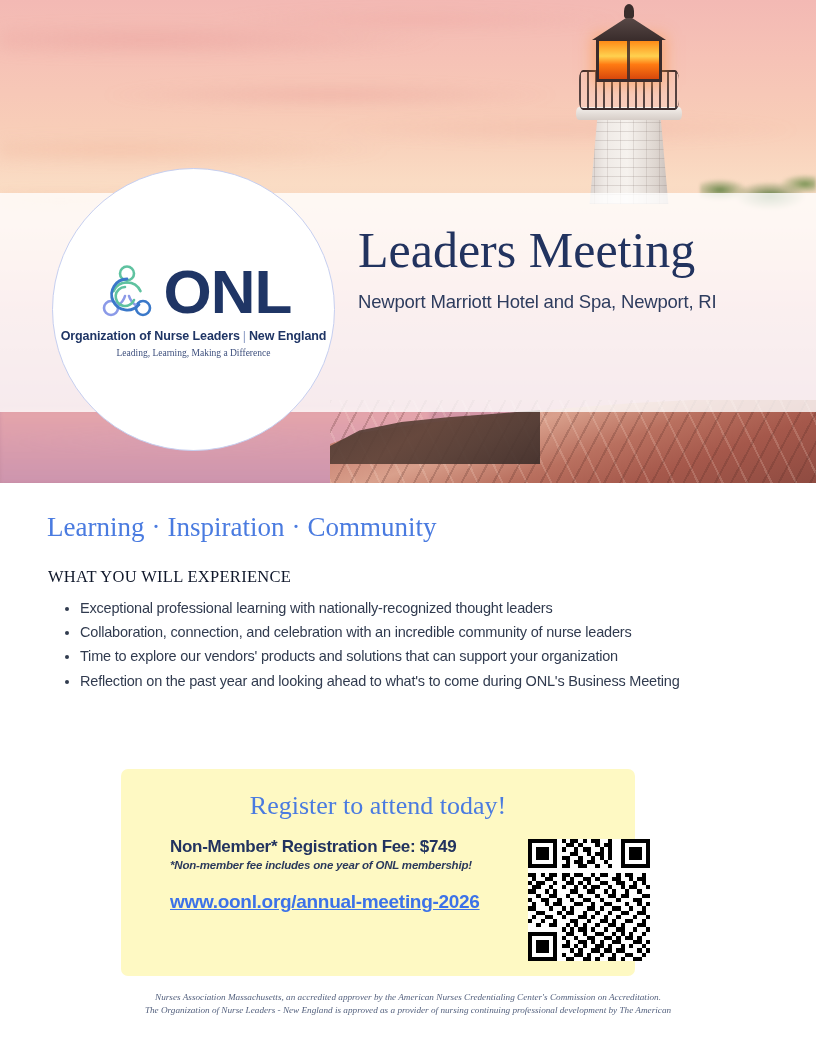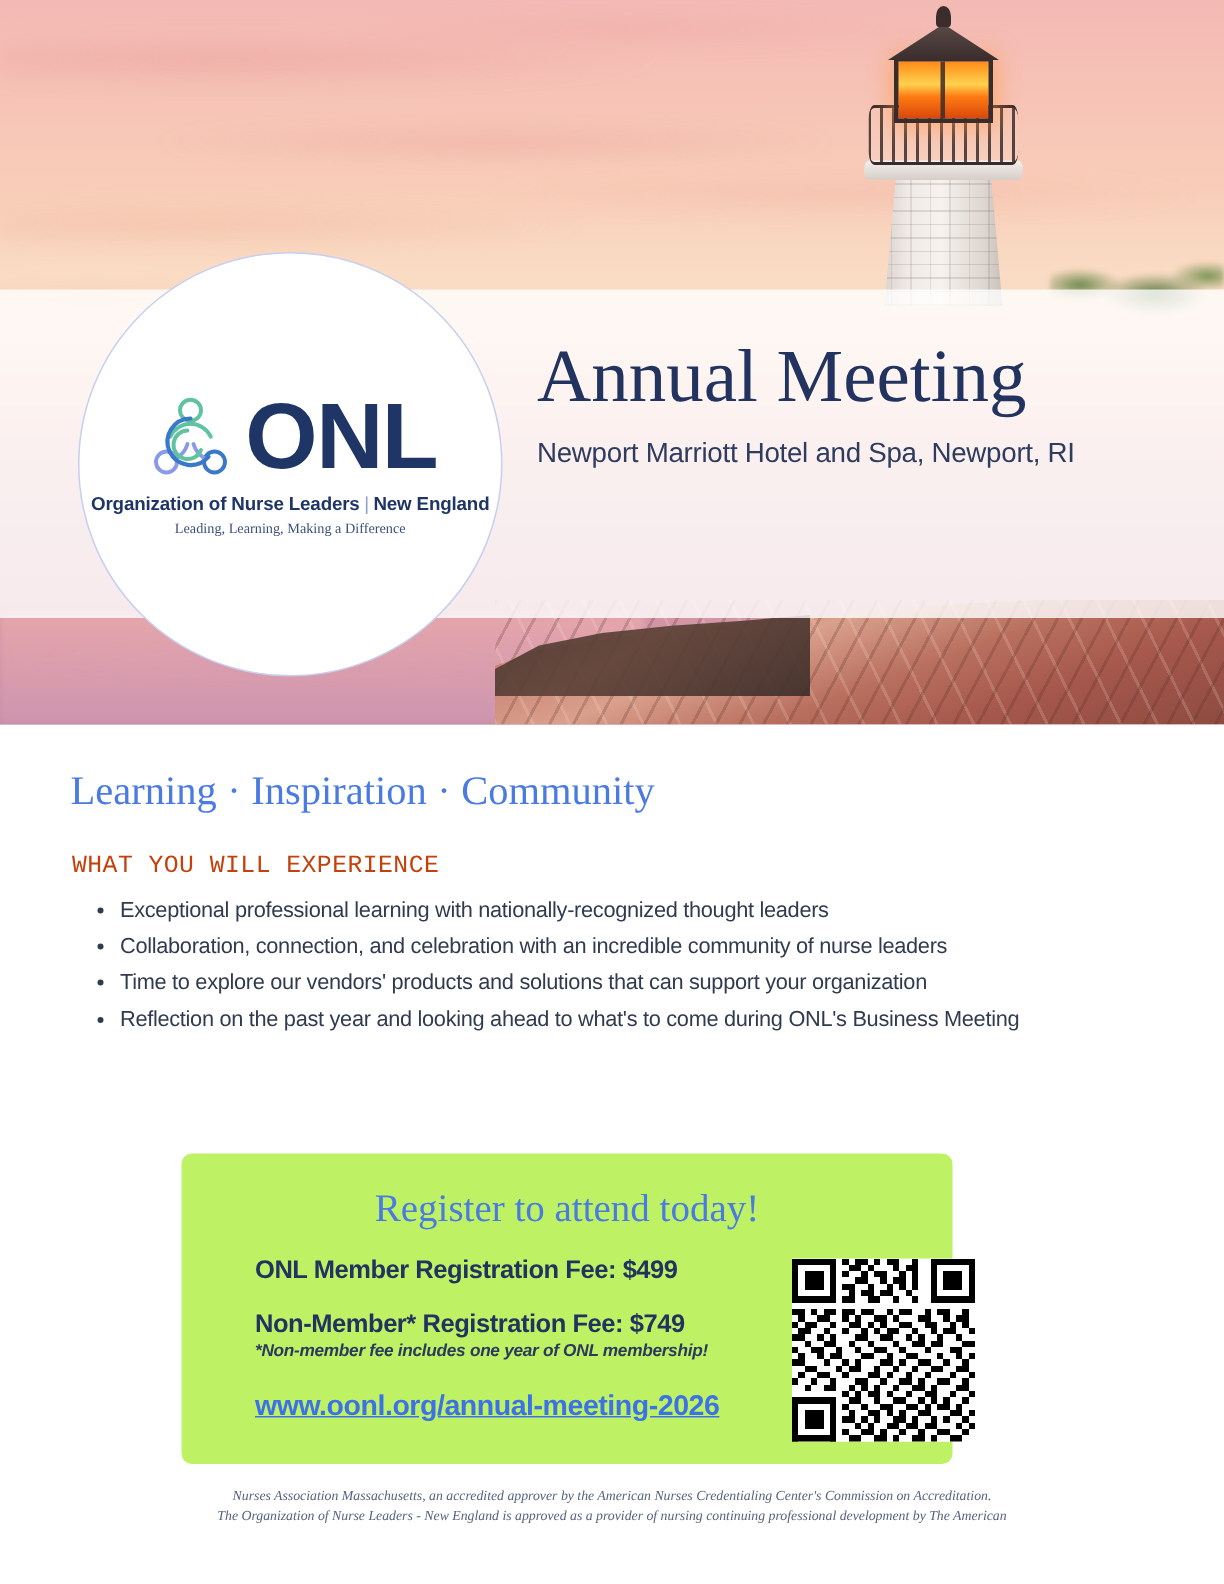--- a/index.html
+++ b/index.html
@@ -325,23 +325,23 @@
     font-family: "Liberation Sans", sans-serif;
     font-size: 16.5px;
     font-weight: 700;
     color: #253a6e;
     line-height: 1.42;
     letter-spacing: -0.25px;
   }
 
   .section-head {
     margin: 24px 12px 0 48px;
-    font-family: Liberation Mono, monospace;
+    font-family: Liberation Serif, serif;
     font-size: 16.5px;
-    color: #c2410c;
+    color: #0f172a;
     letter-spacing: 0.3px;
   }
 
   .bullets {
     margin: 10px 0 0 62px;
     padding: 0 0 0 18px;
     width: 680px;
     font-family: "Liberation Sans", sans-serif;
     font-size: 14.5px;
     color: #313b4f;
@@ -350,21 +350,21 @@
   }
   .bullets li { margin: 0 0 2px 0; }
 
   
   .reg-box {
     position: absolute;
     left: 121px;
     top: 286px;
     width: 514px;
     height: 207px;
-    background: #bef264;
+    background: #fef9c3;
     border-radius: 7px;
     box-sizing: border-box;
   }
   .reg-title {
     text-align: center;
     font-family: "Liberation Serif", serif;
     font-size: 26px;
     color: #4a7be0;
     margin: 22px 0 0 0;
     font-weight: 400;
@@ -474,21 +474,21 @@
       </span>
       <span class="logo-word">ONL</span>
     </div>
     <div class="logo-org">
       <span>Organization of Nurse Leaders</span><span class="pipe">|</span><span>New England</span>
     </div>
     <div class="logo-tag">Leading, Learning, Making a Difference</div>
   </div>
 
   <div class="hero-text">
-    <h1 class="hero-title">Annual Meeting</h1>
+    <h1 class="hero-title">Leaders Meeting</h1>
     <div class="hero-venue">Newport Marriott Hotel and Spa, Newport, RI</div>
   </div>
 </div>
 
 <div class="content">
 
   <div class="tagline">
     <span>Learning</span><span class="dot">·</span><span>Inspiration</span><span class="dot">·</span><span>Community</span>
   </div>
 
@@ -499,21 +499,20 @@
     <li>Exceptional professional learning with nationally-recognized thought leaders</li>
     <li>Collaboration, connection, and celebration with an incredible community of nurse leaders</li>
     <li>Time to explore our vendors' products and solutions that can support your organization</li>
     <li>Reflection on the past year and looking ahead to what's to come during ONL's Business Meeting</li>
   </ul>
 
   <div class="reg-box">
     <div class="reg-title">Register to attend today!</div>
 
     <div class="reg-body">
-      <p class="fee">ONL Member Registration Fee: $499</p>
       <p class="fee second">Non-Member* Registration Fee: $749</p>
       <p class="fee-note">*Non-member fee includes one year of ONL membership!</p>
       <a class="reg-link" href="#">www.oonl.org/annual-meeting-2026</a>
     </div>
 
     <div class="qr">
       <svg viewBox="0 0 29 29" width="122" height="122" shape-rendering="crispEdges" aria-hidden="true">
         <rect width="29" height="29" fill="#ffffff"></rect>
         <g fill="#000000">
           <rect x="0" y="0" width="7" height="1"></rect>

